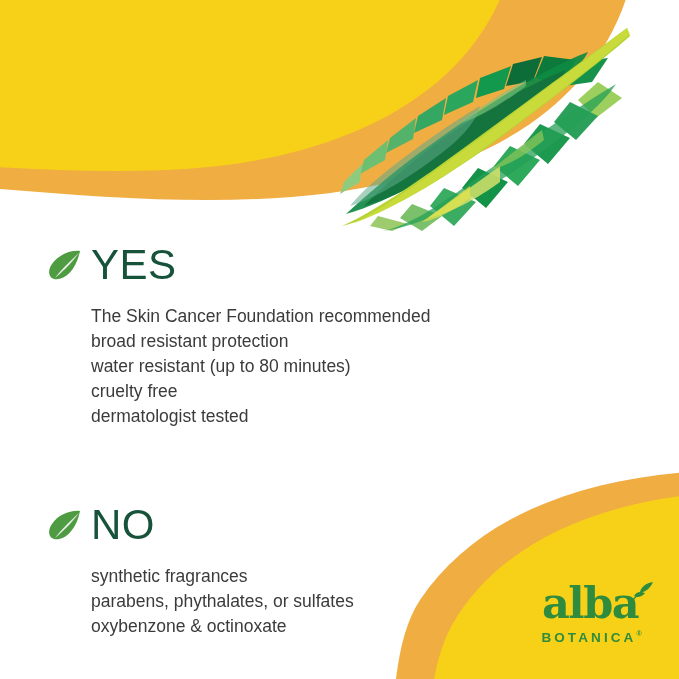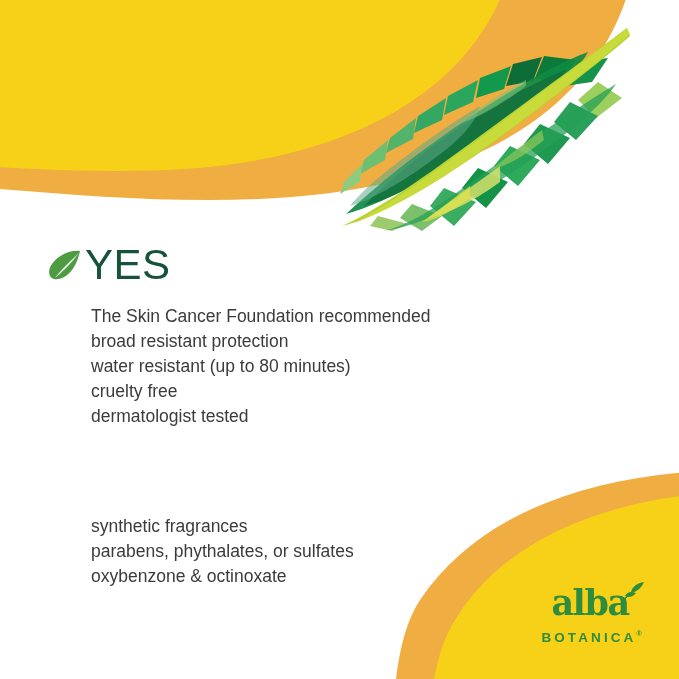--- a/index.html
+++ b/index.html
@@ -43,21 +43,21 @@
     height: 679px;
   }
 
   .section { position: absolute; }
   #section-yes { left: 48px; top: 240px; }
   #section-no  { left: 48px; top: 500px; }
 
   .section-head {
     display: flex;
     align-items: center;
-    gap: 3px;
+    gap: 9px;
     height: 50px;
   }
   .bullet-leaf { width: 34px; height: 32px; flex: none; display: block; }
   .bullet-leaf svg { display: block; width: 100%; height: 100%; }
 
   .section-title {
     color: #17533a;
     font-size: 42px;
     line-height: 42px;
     font-weight: 400;
@@ -90,21 +90,21 @@
     height: 62px;
     text-align: center;
   }
   .brand-wordmark-row {
     position: relative;
     display: inline-block;
   }
   .brand-wordmark {
     color: #2f8c3f;
     font-family: "DejaVu Serif", serif;
-    font-size: 35px;
+    font-size: 43px;
     line-height: 40px;
     font-weight: 700;
     letter-spacing: -1.5px;
     display: block;
   }
   .brand-sprig {
     position: absolute;
     right: -16px;
     top: -2px;
     width: 22px;
@@ -212,20 +212,30 @@
       <ul class="section-list">
         <li>The Skin Cancer Foundation recommended</li>
         <li>broad resistant protection</li>
         <li>water resistant (up to 80 minutes)</li>
         <li>cruelty free</li>
         <li>dermatologist tested</li>
       </ul>
     </section>
 
     <section class="section" id="section-no">
+      <div class="section-head">
+        <span class="bullet-leaf">
+          <svg viewBox="0 0 34 32" xmlns="http://www.w3.org/2000/svg">
+            <path d="M 32,2 C 22,1 10,6 4,15 C -1,22 1,29 6,30
+                     C 16,32 28,22 32,2 Z" fill="#4e9b42"></path>
+            <path d="M 31,4 C 22,12 13,21 7,29 C 13,24 23,15 31,4 Z" fill="#ffffff" opacity="0.85"></path>
+          </svg>
+        </span>
+        <span class="section-title">NO</span>
+      </div>
       <ul class="section-list">
         <li>synthetic fragrances</li>
         <li>parabens, phythalates, or sulfates</li>
         <li>oxybenzone &amp; octinoxate</li>
       </ul>
     </section>
 
     <div id="brand-logo">
       <div class="brand-wordmark-row">
         <span class="brand-wordmark">alba</span>

